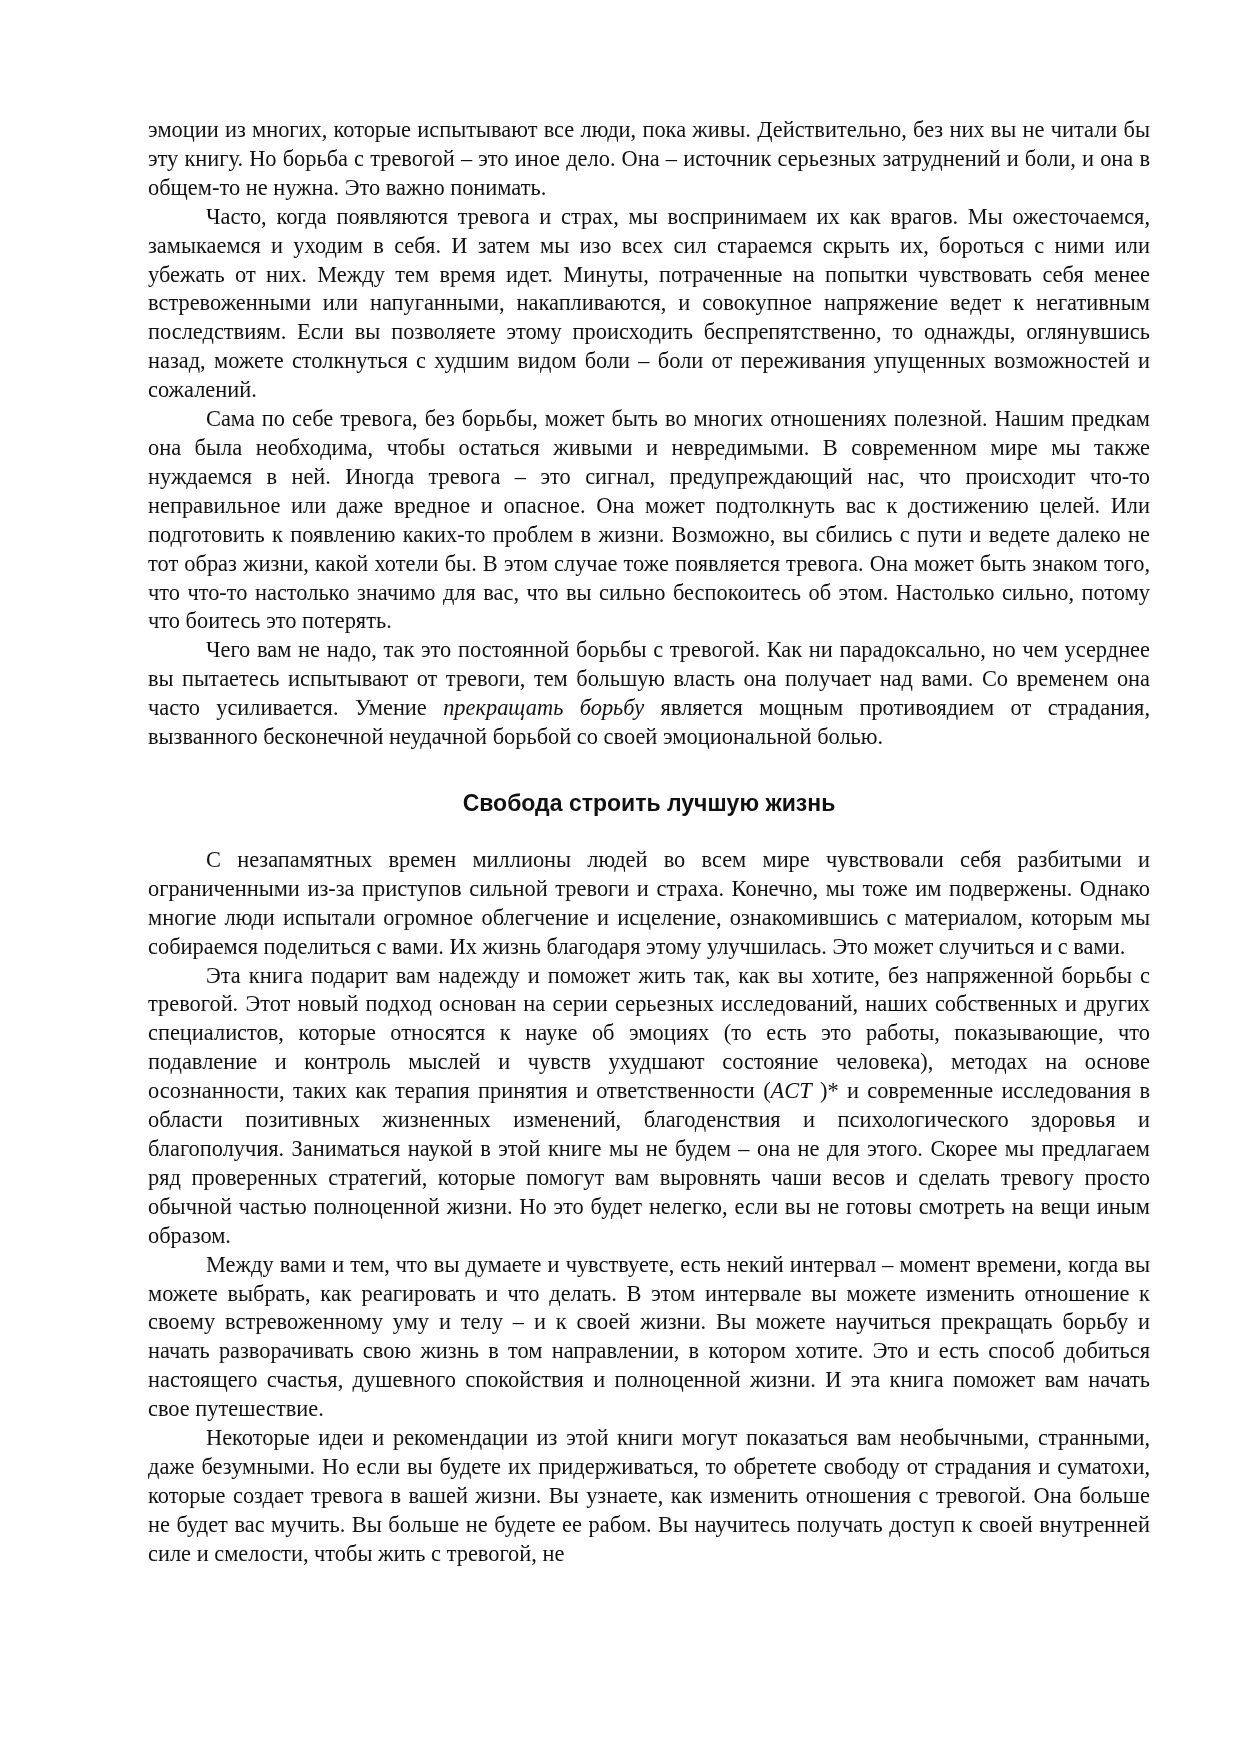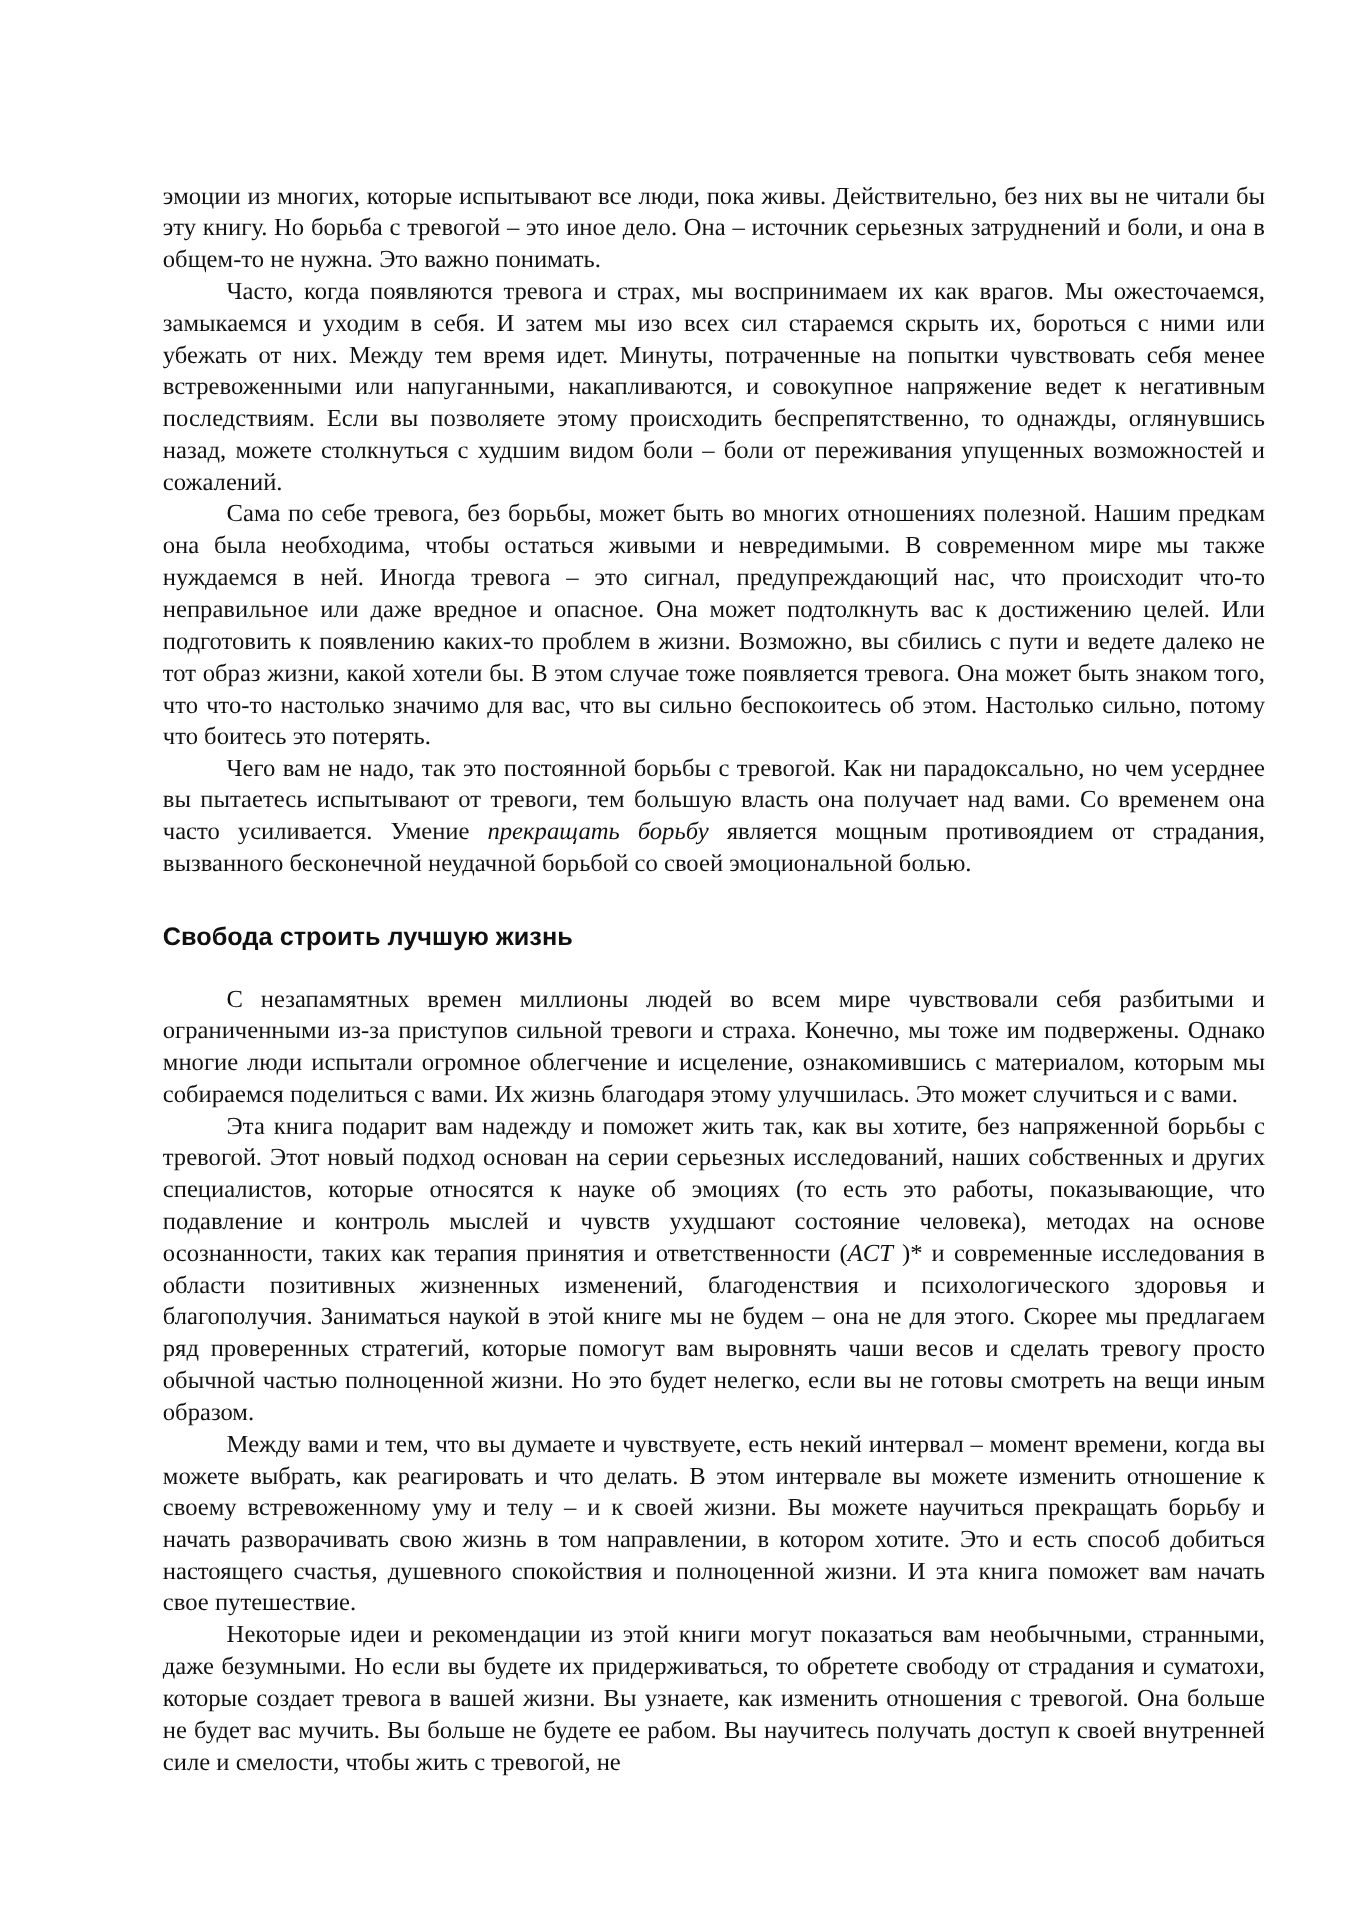--- a/index.html
+++ b/index.html
@@ -3,24 +3,24 @@
 <meta charset="utf-8">
 <style>
   html, body { margin: 0; padding: 0; background: #ffffff; }
   body { width: 1240px; height: 1752px; position: relative; overflow: hidden; }
   .page {
     position: absolute; left: 148px; top: 116px; width: 1002px;
     font-family: "Liberation Serif", serif; font-size: 22.4px; line-height: 28.9px;
     color: #111111;
   }
   .page p { margin: 0; text-align: justify; text-indent: 58px; }
-  .page p.cont { text-indent: 0; margin-top: 48px; }
+  .page p.cont { text-indent: 0; }
   .heading {
     font-family: "Liberation Sans", sans-serif; font-weight: bold; font-size: 23px;
-    margin: 36px 0 28px 0; line-height: 30px; color: #111;
+    text-align: center; margin: 36px 0 28px 0; line-height: 30px; color: #111;
   }
   em { font-style: italic; }
 </style>
 </head>
 <body>
 
 <div class="page">
   <p class="cont">эмоции из многих, которые испытывают все люди, пока живы. Действительно, без них вы не читали бы эту книгу. Но борьба с тревогой – это иное дело. Она – источник серьезных затруднений и боли, и она в общем-то не нужна. Это важно понимать.</p>
   <p>Часто, когда появляются тревога и страх, мы воспринимаем их как врагов. Мы ожесточаемся, замыкаемся и уходим в себя. И затем мы изо всех сил стараемся скрыть их, бороться с ними или убежать от них. Между тем время идет. Минуты, потраченные на попытки чувствовать себя менее встревоженными или напуганными, накапливаются, и совокупное напряжение ведет к негативным последствиям. Если вы позволяете этому происходить беспрепятственно, то однажды, оглянувшись назад, можете столкнуться с худшим видом боли – боли от переживания упущенных возможностей и сожалений.</p>
   <p>Сама по себе тревога, без борьбы, может быть во многих отношениях полезной. Нашим предкам она была необходима, чтобы остаться живыми и невредимыми. В современном мире мы также нуждаемся в ней. Иногда тревога – это сигнал, предупреждающий нас, что происходит что-то неправильное или даже вредное и опасное. Она может подтолкнуть вас к достижению целей. Или подготовить к появлению каких-то проблем в жизни. Возможно, вы сбились с пути и ведете далеко не тот образ жизни, какой хотели бы. В этом случае тоже появляется тревога. Она может быть знаком того, что что-то настолько значимо для вас, что вы сильно беспокоитесь об этом. Настолько сильно, потому что боитесь это потерять.</p>

